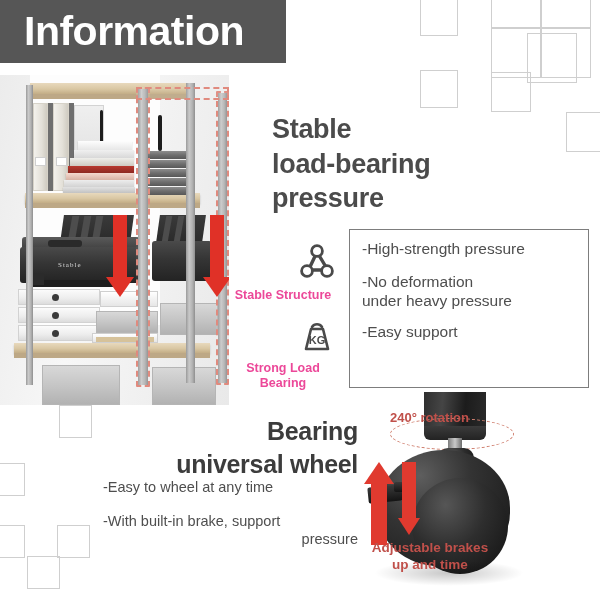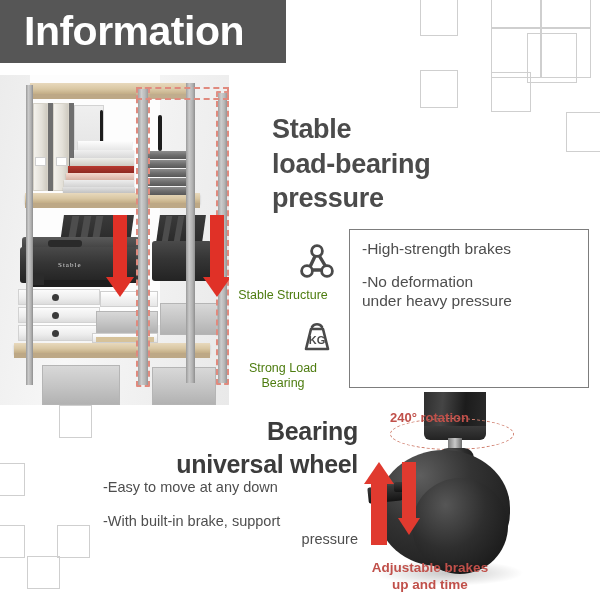--- a/index.html
+++ b/index.html
@@ -139,23 +139,23 @@
     color: #4b4b4b;
     font-size: 27px;
     font-weight: bold;
     line-height: 1.28;
     letter-spacing: -0.3px;
   }
 
   .icon-block { position: absolute; text-align: center; width: 108px; }
   .icon-glyph { display:block; margin: 0 auto 3px; text-align: right; }
   .icon-caption {
-    color: #4d7c0f;
+    color: #ec4899;
     font-size: 12.5px;
-    font-weight: normal;
+    font-weight: bold;
     line-height: 1.18;
   }
 
   #feature-box {
     position: absolute;
     left: 349px;
     top: 229px;
     width: 240px;
     height: 159px;
     border: 1.4px solid #7d7d7d;
@@ -412,34 +412,35 @@
         <path d="M15 9 A6 6 0 0 1 25 9" stroke="#4a4a4a" stroke-width="2.6" stroke-linecap="round" fill="none"></path>
         <path d="M14 11 H26 L31 31 H9 Z" stroke="#4a4a4a" stroke-width="2.6" stroke-linejoin="round" fill="#fff"></path>
         <text x="20" y="26" font-family="Liberation Sans, sans-serif" font-size="11" font-weight="bold" fill="#4a4a4a" text-anchor="middle">KG</text>
       </svg>
     </span>
     <div class="icon-caption">Strong Load</div>
     <div class="icon-caption">Bearing</div>
   </div>
 
   <div id="feature-box">
-    <div class="feature-item">-High-strength brakes</div>
+    <div class="feature-item">-High-strength pressure</div>
     <div class="feature-item" style="margin-bottom:12px;">
       <div>-No deformation</div>
       <div>under heavy pressure</div>
     </div>
+    <div class="feature-item">-Easy support</div>
   </div>
 
   <div id="heading-wheel">
     <div>Bearing</div>
     <div>universal wheel</div>
   </div>
 
   <div id="wheel-bullets">
-    <div class="wheel-bullet wb-first">-Easy to move at any down</div>
+    <div class="wheel-bullet wb-first">-Easy to wheel at any time</div>
     <div class="wheel-bullet" style="text-align:left; padding-left:3px;">
       <div>-With built-in brake, support</div>
       <div style="text-align:right;">pressure</div>
     </div>
   </div>
 
   <div id="caster-photo">
 
     <div class="caster-post" style="left:64px; top:-6px; width:62px; height:48px;"></div>
     <div class="caster-post-top" style="left:64px; top:34px; width:62px; height:14px; border-radius:0 0 6px 6px;"></div>
@@ -456,19 +457,19 @@
     <div class="ud-arrow" style="left:4px; top:70px;">
       <div class="ud-head-up" style="left:0; top:0;"></div>
       <div class="ud-stem" style="left:7px; top:21px; width:16px; height:62px;"></div>
     </div>
     <div class="ud-arrow" style="left:38px; top:70px;">
       <div class="ud-stem" style="left:4px; top:0; width:14px; height:58px;"></div>
       <div class="ud-head-down" style="left:0; top:56px;"></div>
     </div>
 
     <div class="red-label" id="label-rotation" style="left:30px; top:18px;">240° rotation</div>
-    <div class="red-label" id="label-brakes" style="left:-10px; top:148px;margin-top:20px;">
+    <div class="red-label" id="label-brakes" style="left:-10px; top:148px;">
       <div>Adjustable brakes</div>
       <div>up and time</div>
     </div>
   </div>
 
 </div>
 
 </body></html>

